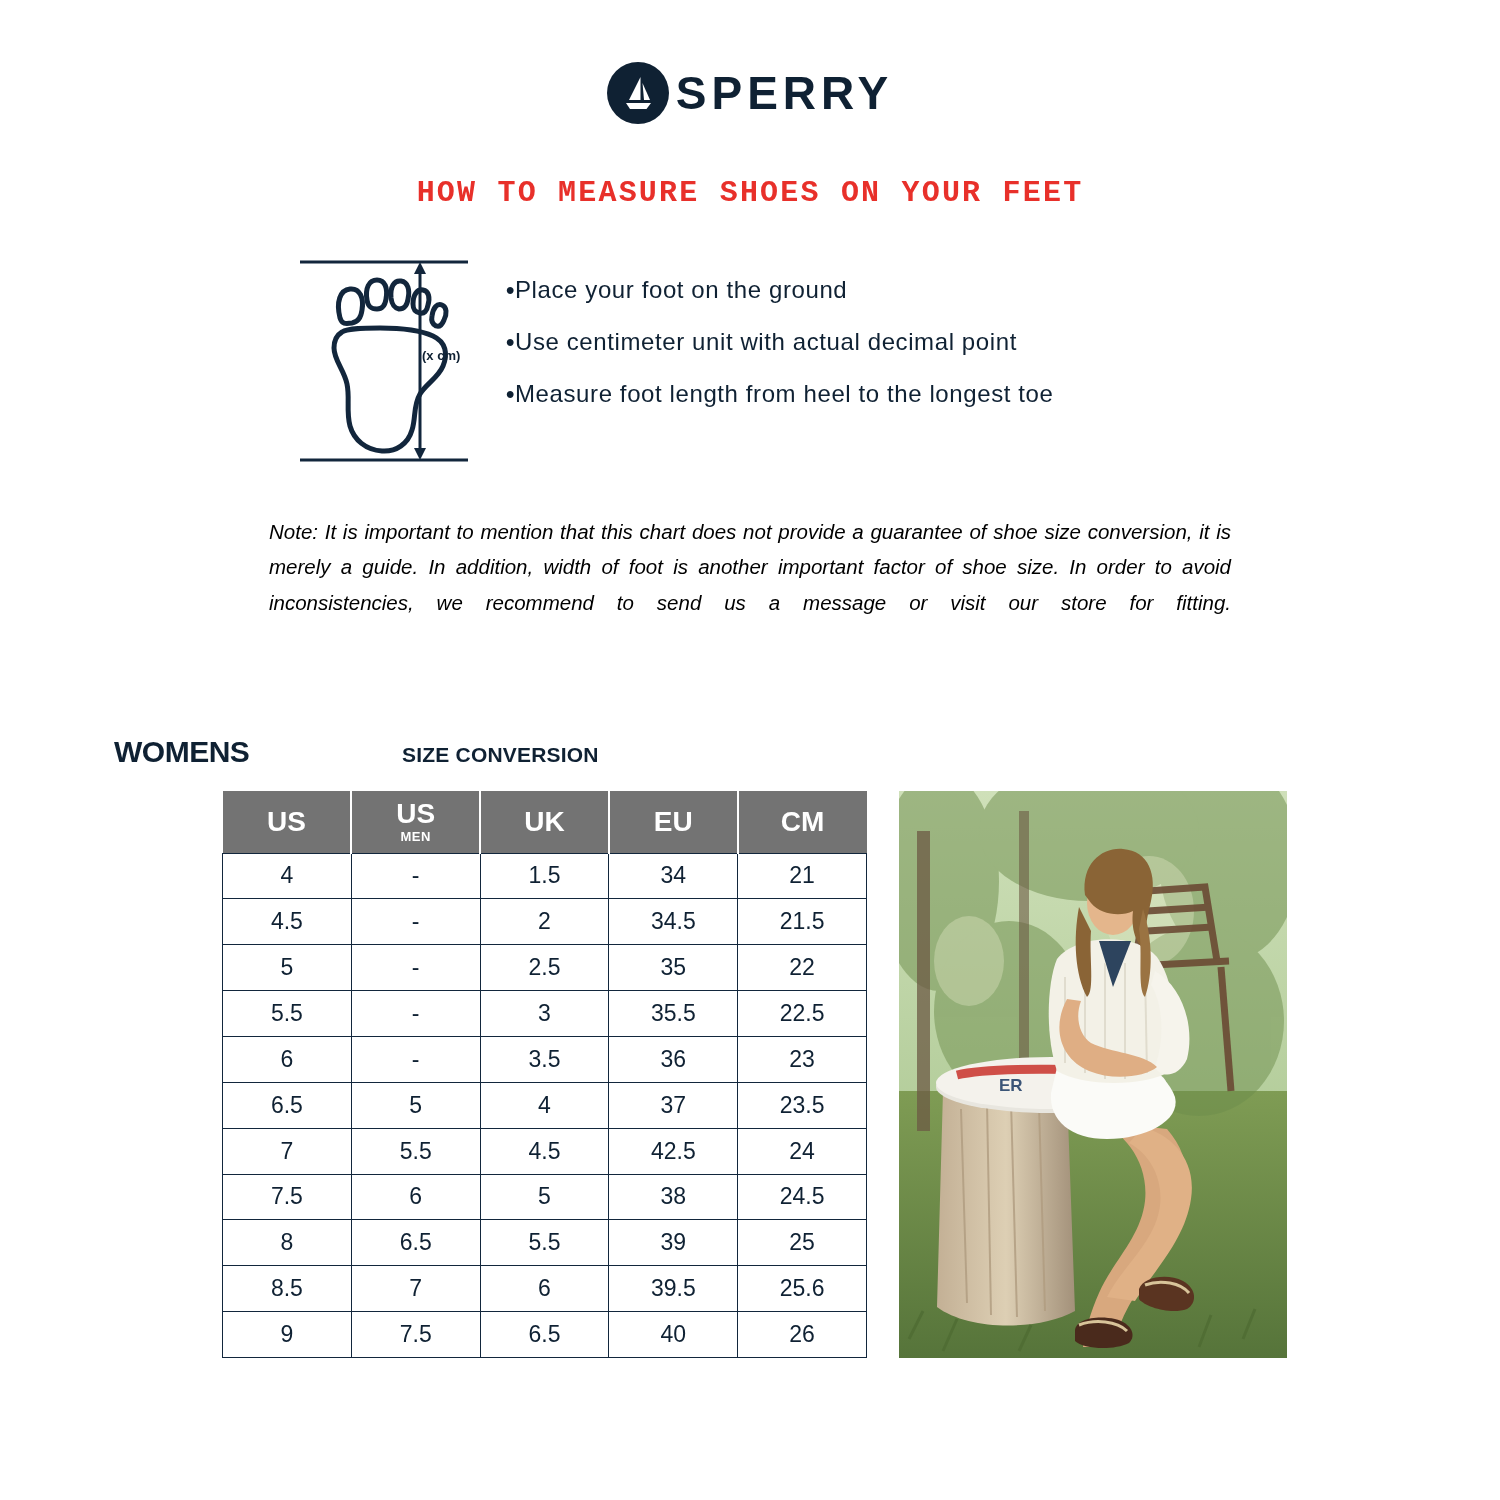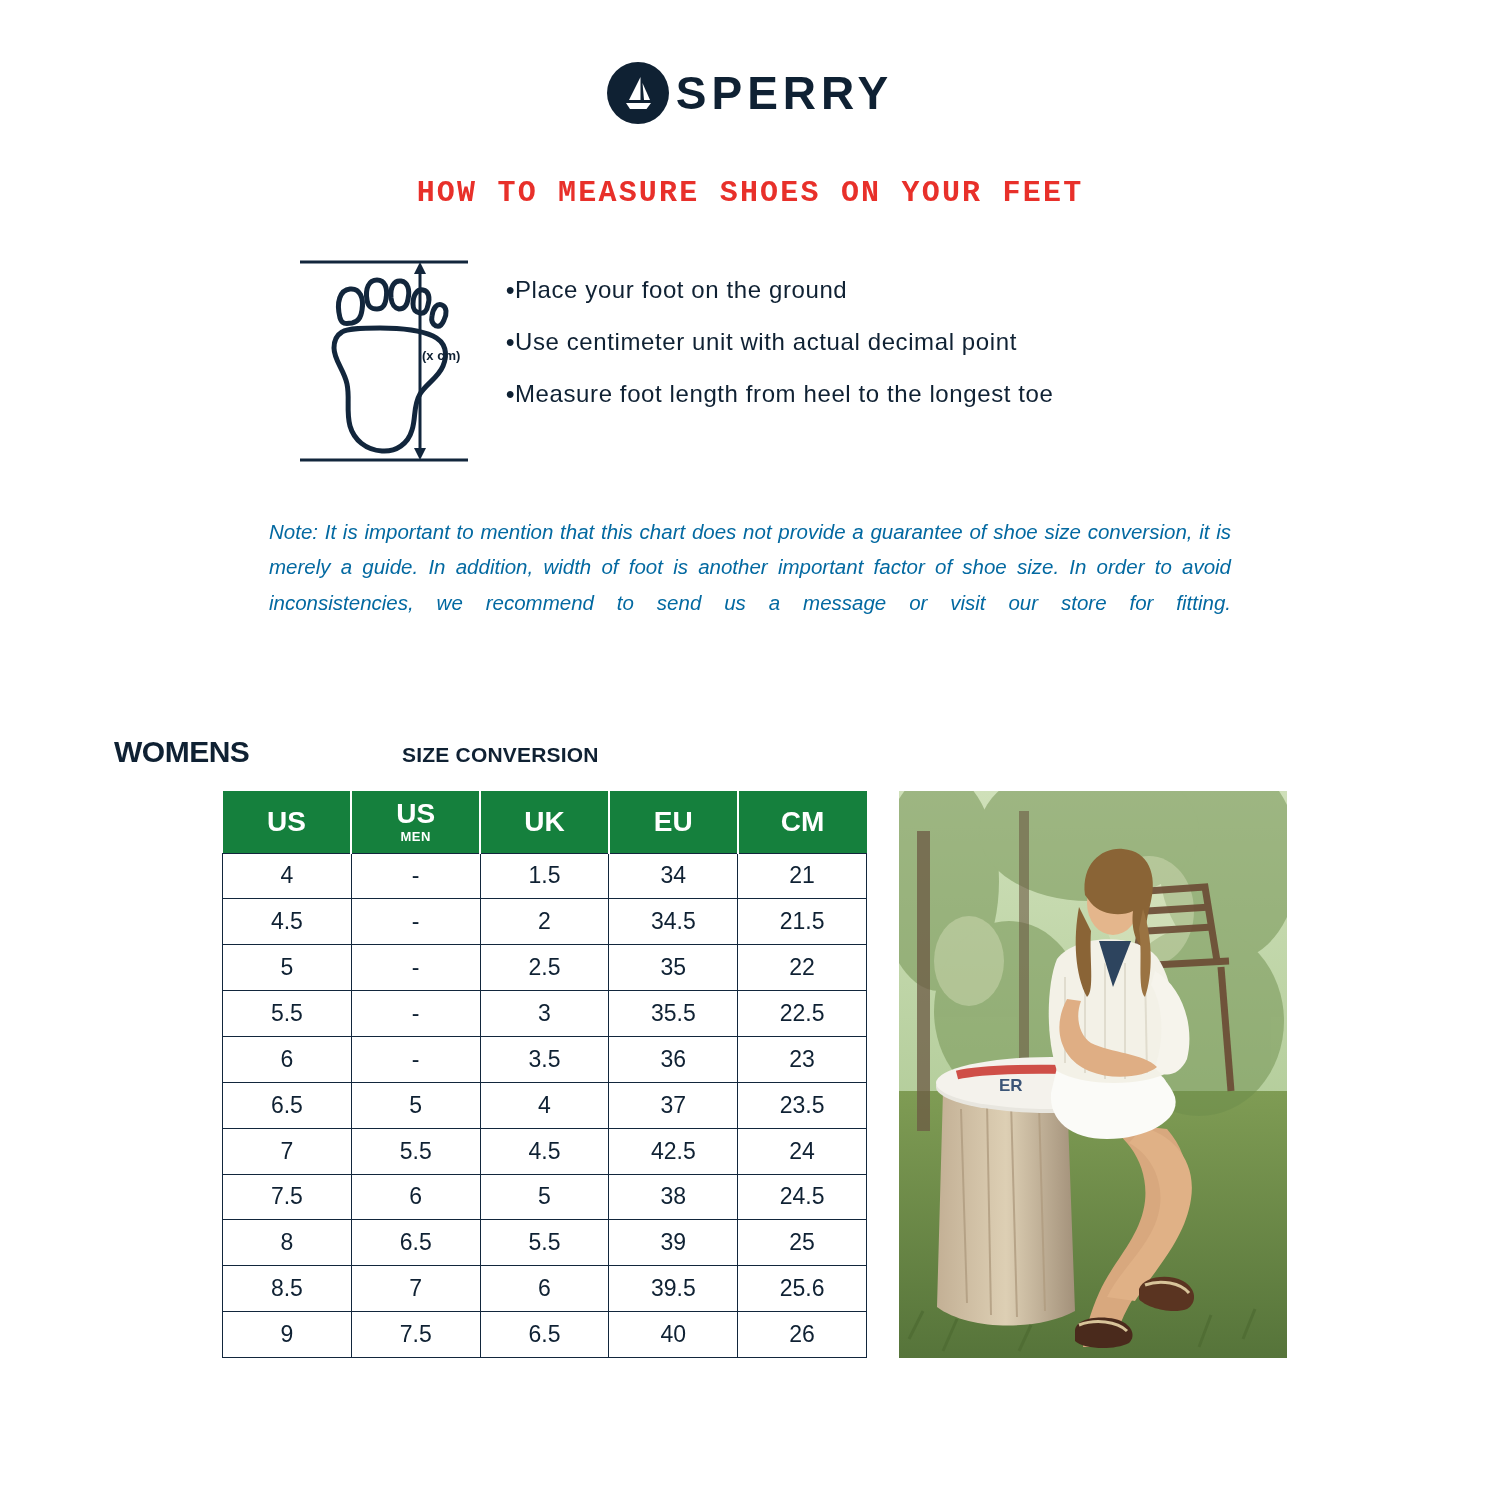--- a/index.html
+++ b/index.html
@@ -86,21 +86,21 @@
   }
   .bullet .dot { font-weight: bold; }
 
   
   .note {
     margin: 48px auto 16px auto;
     width: 962px;
     font-style: italic;
     font-size: 20.5px;
     line-height: 1.72;
-    color: #0369a1;
+    color: #000000;
     text-align: justify;
     text-align-last: justify;
   }
 
   
   .lower {
     position: absolute;
     left: 0; top: 735px;
     width: 1500px;
   }
@@ -133,21 +133,21 @@
     margin-left: 222px;
     margin-top: 8px;
   }
 
   table.size {
     border-collapse: collapse;
     width: 645px;
     table-layout: fixed;
   }
   table.size thead th {
-    background: #15803d;
+    background: #737373;
     color: #ffffff;
     font-size: 28px;
     font-weight: bold;
     height: 62px;
     border-right: 2px solid #ffffff;
     vertical-align: middle;
     line-height: 1;
   }
   table.size thead th:last-child { border-right: none; }
   table.size thead th .sub {

